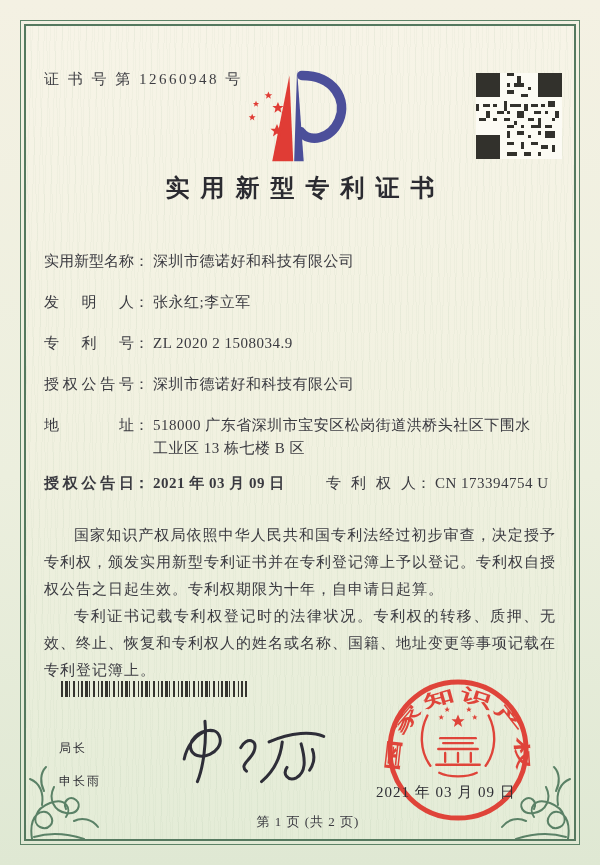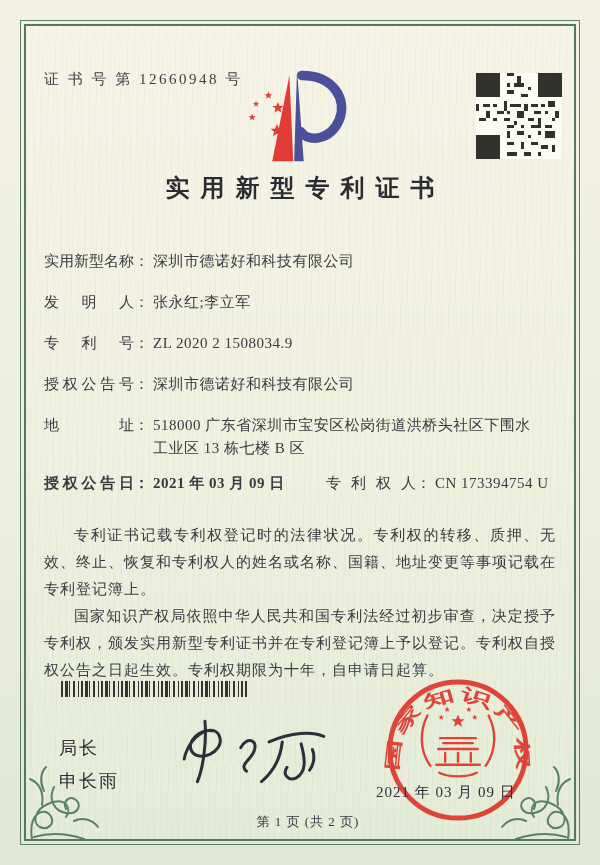--- a/index.html
+++ b/index.html
@@ -54,21 +54,21 @@
   .paras p{margin:0;text-indent:2em;}
   .barcode{
     position:absolute;left:35px;top:655px;width:186px;height:16px;
     background:repeating-linear-gradient(90deg,
       #35342f 0 2px, transparent 2px 4px,
       #35342f 4px 7px, transparent 7px 8px,
       #35342f 8px 9px, transparent 9px 12px,
       #35342f 12px 14px, transparent 14px 17px,
       #35342f 17px 18px, transparent 18px 20px);
   }
-  .signer{position:absolute;left:33px;top:706px;font-size:18px;color:#2f2f35;letter-spacing:2px;line-height:33px;}
+  .signer{position:absolute;left:33px;top:706px;font-size:12px;color:#2f2f35;letter-spacing:2px;line-height:33px;}
   .signature{position:absolute;left:145px;top:680px;width:165px;height:88px;}
   .seal{position:absolute;left:358px;top:650px;width:148px;height:148px;opacity:.93;}
   .seal-date{position:absolute;left:350px;top:757px;font-size:15px;color:#2f2f35;letter-spacing:1px;z-index:5;}
   .footer{
     position:absolute;left:0;bottom:8px;width:100%;text-align:center;
     font-size:13px;color:#3a3a40;letter-spacing:1px;padding-left:8px;
   }
   .corner{position:absolute;bottom:-2px;width:100px;height:120px;}
   .corner.left{left:-2px;}
   .corner.right{right:-2px;transform:scaleX(-1);}
@@ -124,22 +124,22 @@
         <div class="frow addr">
           <span class="flabel">地址</span><span class="fcolon">：</span><span class="fvalue">518000 广东省深圳市宝安区松岗街道洪桥头社区下围水工业区 13 栋七楼 B 区</span>
         </div>
         <div class="frow two">
           <span class="pair1"><span class="flabel">授权公告日</span><span class="fcolon">：</span><span class="fvalue">2021 年 03 月 09 日</span></span>
           <span class="pair2"><span class="flabel">专利权人</span><span class="fcolon">：</span><span class="fvalue">CN 173394754 U</span></span>
         </div>
       </div>
 
       <div class="paras">
+        <p>国家知识产权局依照中华人民共和国专利法经过初步审查，决定授予专利权，颁发实用新型专利证书并在专利登记簿上予以登记。专利权自授权公告之日起生效。专利权期限为十年，自申请日起算。</p>
         <p>专利证书记载专利权登记时的法律状况。专利权的转移、质押、无效、终止、恢复和专利权人的姓名或名称、国籍、地址变更等事项记载在专利登记簿上。</p>
-        <p>国家知识产权局依照中华人民共和国专利法经过初步审查，决定授予专利权，颁发实用新型专利证书并在专利登记簿上予以登记。专利权自授权公告之日起生效。专利权期限为十年，自申请日起算。</p>
       </div>
 
       <div class="barcode"></div>
 
       <div class="signer">
         <div>局长</div>
         <div>申长雨</div>
       </div>
 
       <svg class="signature" viewBox="0 0 175 85">

